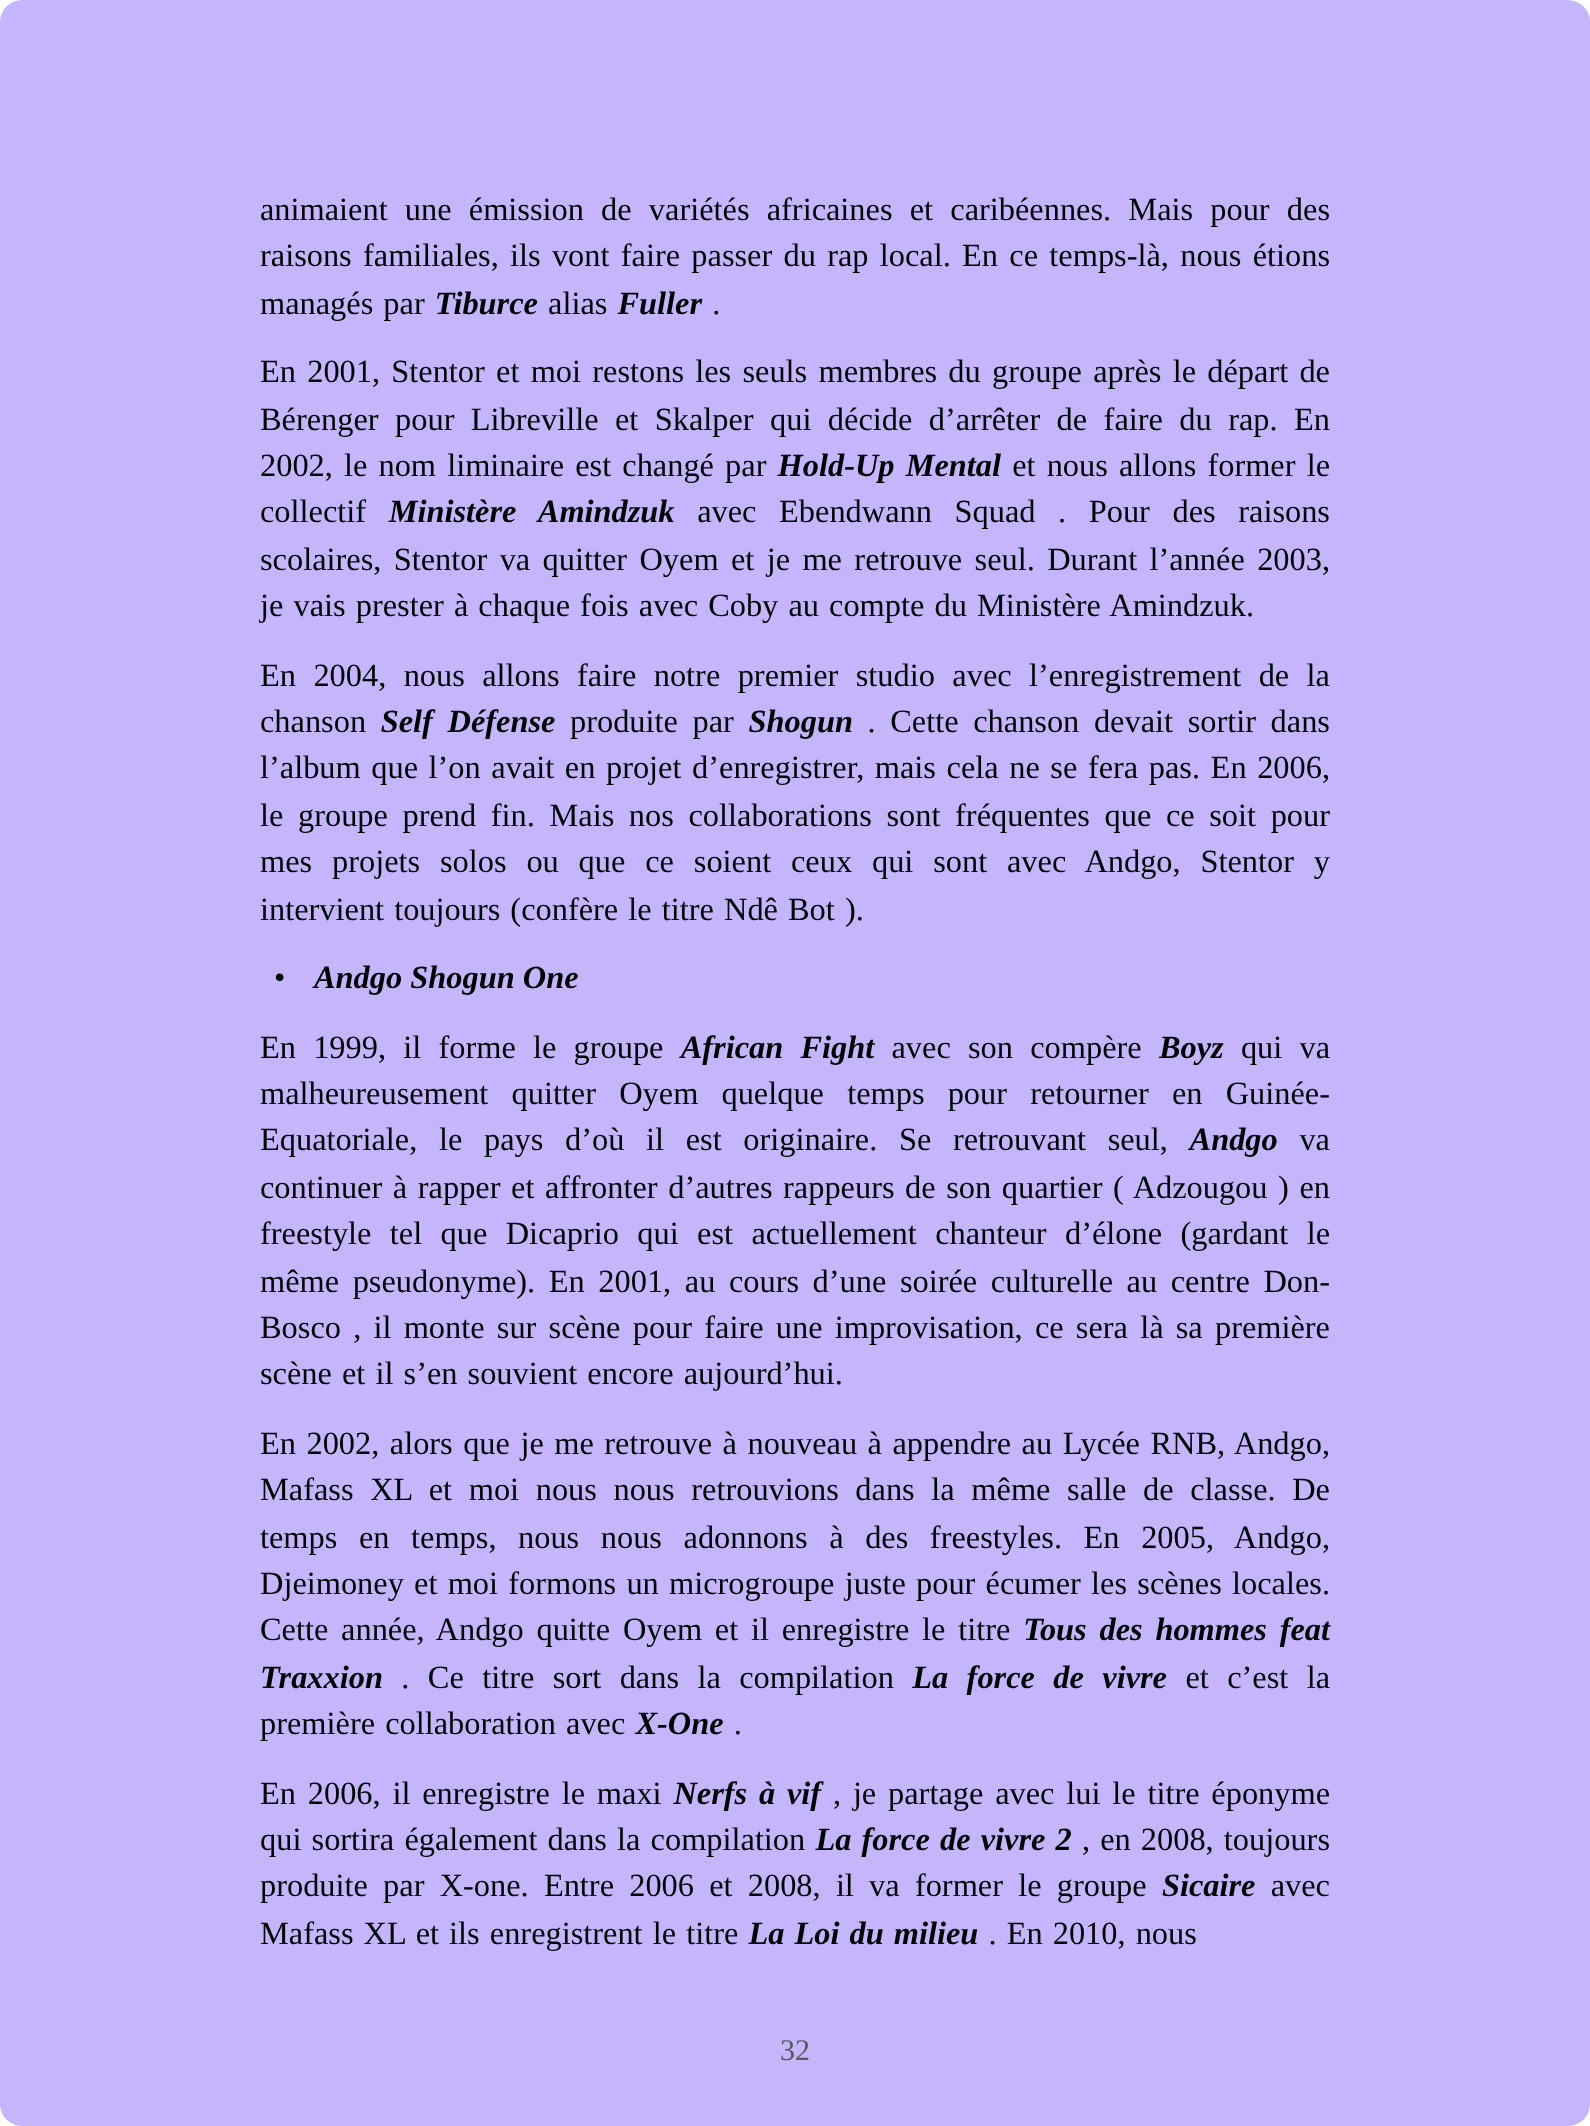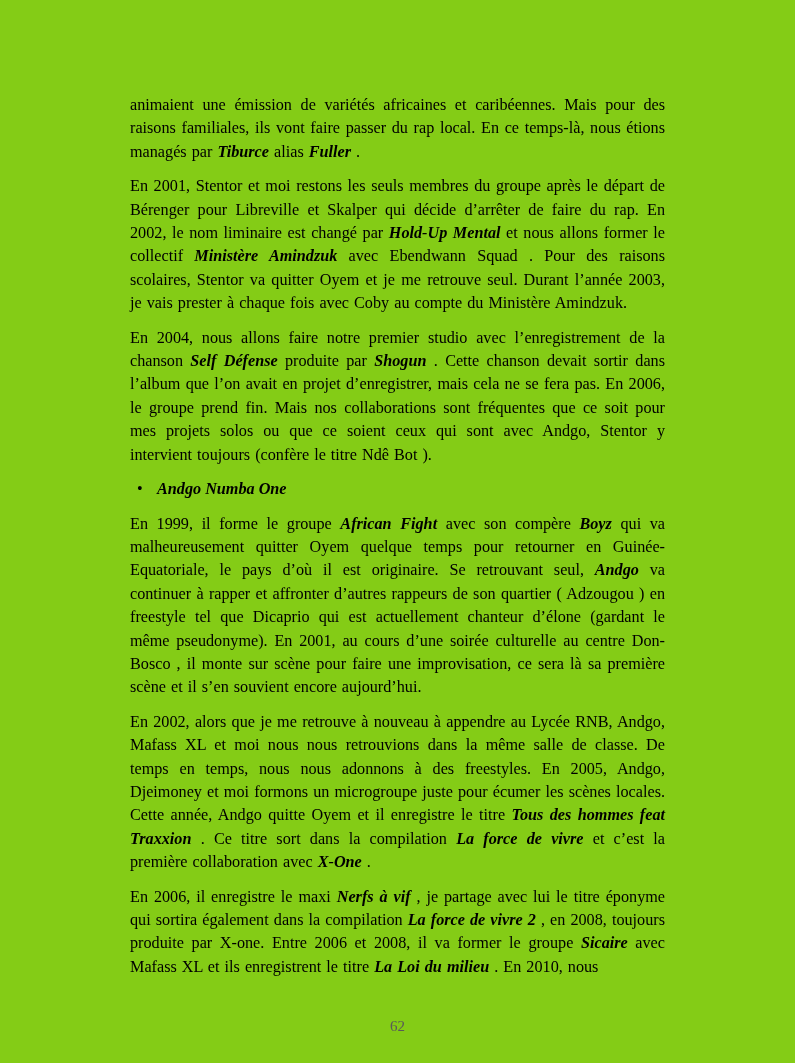--- a/index.html
+++ b/index.html
@@ -11,21 +11,22 @@
     width: 795px;
     height: 1063px;
     position: relative;
     font-family: "Liberation Serif", "DejaVu Serif", serif;
     color: #000000;
     overflow: hidden;
   }
   .page {
     position: absolute;
     inset: 0;
-    background: #84cc16;
+    background: #c4b5fd;
+    border-radius: 11px;
   }
   .doc-body {
     position: absolute;
     left: 130px;
     top: 94px;
     width: 535px;
   }
   .para {
     margin: 0 0 11px 0;
     font-size: 16.2px;
@@ -62,20 +63,20 @@
 </head>
 <body>
 
 <div class="page">
   <div class="doc-body">
       <p class="para"><span class="run normal">animaient une émission de variétés africaines et caribéennes. Mais pour des raisons familiales, ils vont faire passer du rap local. En ce temps-là, nous étions managés par </span><span class="run bold-italic">Tiburce</span><span class="run normal"> alias </span><span class="run bold-italic">Fuller</span><span class="run normal"> .</span></p>
       <p class="para"><span class="run normal">En 2001, Stentor et moi restons les seuls membres du groupe après le départ de Bérenger pour Libreville et Skalper qui décide d’arrêter de faire du rap. En 2002, le nom liminaire est changé par </span><span class="run bold-italic">Hold-Up Mental</span><span class="run normal"> et nous allons former le collectif </span><span class="run bold-italic">Ministère Amindzuk</span><span class="run normal"> avec </span><span class="run italic">Ebendwann Squad</span><span class="run normal"> . Pour des raisons scolaires, Stentor va quitter Oyem et je me retrouve seul. Durant l’année 2003, je vais prester à chaque fois avec Coby au compte du Ministère Amindzuk.</span></p>
       <p class="para"><span class="run normal">En 2004, nous allons faire notre premier studio avec l’enregistrement de la chanson </span><span class="run bold-italic">Self Défense</span><span class="run normal"> produite par </span><span class="run bold-italic">Shogun</span><span class="run normal"> . Cette chanson devait sortir dans l’album que l’on avait en projet d’enregistrer, mais cela ne se fera pas. En 2006, le groupe prend fin. Mais nos collaborations sont fréquentes que ce soit pour mes projets solos ou que ce soient ceux qui sont avec </span><span class="run italic">Andgo, Stentor</span><span class="run normal"> y intervient toujours (confère le titre </span><span class="run italic">Ndê Bot</span><span class="run normal"> ).</span></p>
       <div class="bullet-item">
         <span class="dot">•</span>
-        <span class="bullet-text"><span class="run bold-italic">Andgo Numba One</span></span>
+        <span class="bullet-text"><span class="run bold-italic">Andgo Shogun One</span></span>
       </div>
       <p class="para"><span class="run normal">En 1999, il forme le groupe </span><span class="run bold-italic">African Fight</span><span class="run normal"> avec son compère </span><span class="run bold-italic">Boyz</span><span class="run normal"> qui va malheureusement quitter Oyem quelque temps pour retourner en Guinée-Equatoriale, le pays d’où il est originaire. Se retrouvant seul, </span><span class="run bold-italic">Andgo</span><span class="run normal"> va continuer à rapper et affronter d’autres rappeurs de son quartier ( </span><span class="run italic">Adzougou</span><span class="run normal"> ) en freestyle tel que </span><span class="run italic">Dicaprio</span><span class="run normal"> qui est actuellement chanteur d’élone (gardant le même pseudonyme). En 2001, au cours d’une soirée culturelle au centre </span><span class="run italic">Don-Bosco</span><span class="run normal"> , il monte sur scène pour faire une improvisation, ce sera là sa première scène et il s’en souvient encore aujourd’hui.</span></p>
       <p class="para"><span class="run normal">En 2002, alors que je me retrouve à nouveau à appendre au Lycée </span><span class="run italic">RNB, Andgo, Mafass XL</span><span class="run normal"> et moi nous nous retrouvions dans la même salle de classe. De temps en temps, nous nous adonnons à des freestyles. En 2005, Andgo, Djeimoney et moi formons un microgroupe juste pour écumer les scènes locales. Cette année, Andgo quitte Oyem et il enregistre le titre </span><span class="run bold-italic">Tous des hommes feat Traxxion</span><span class="run normal"> . Ce titre sort dans la compilation </span><span class="run bold-italic">La force de vivre</span><span class="run normal"> et c’est la première collaboration avec </span><span class="run bold-italic">X-One</span><span class="run normal"> .</span></p>
       <p class="para"><span class="run normal">En 2006, il enregistre le maxi </span><span class="run bold-italic">Nerfs à vif</span><span class="run normal"> , je partage avec lui le titre éponyme qui sortira également dans la compilation </span><span class="run bold-italic">La force de vivre 2</span><span class="run normal"> , en 2008, toujours produite par X-one. Entre 2006 et 2008, il va former le groupe </span><span class="run bold-italic">Sicaire</span><span class="run normal"> avec </span><span class="run italic">Mafass XL</span><span class="run normal"> et ils enregistrent le titre </span><span class="run bold-italic">La Loi du milieu</span><span class="run normal"> . En 2010, nous</span></p>
     </div>
-  <div class="page-number">62</div>
+  <div class="page-number">32</div>
 </div>
 
 </body></html>

